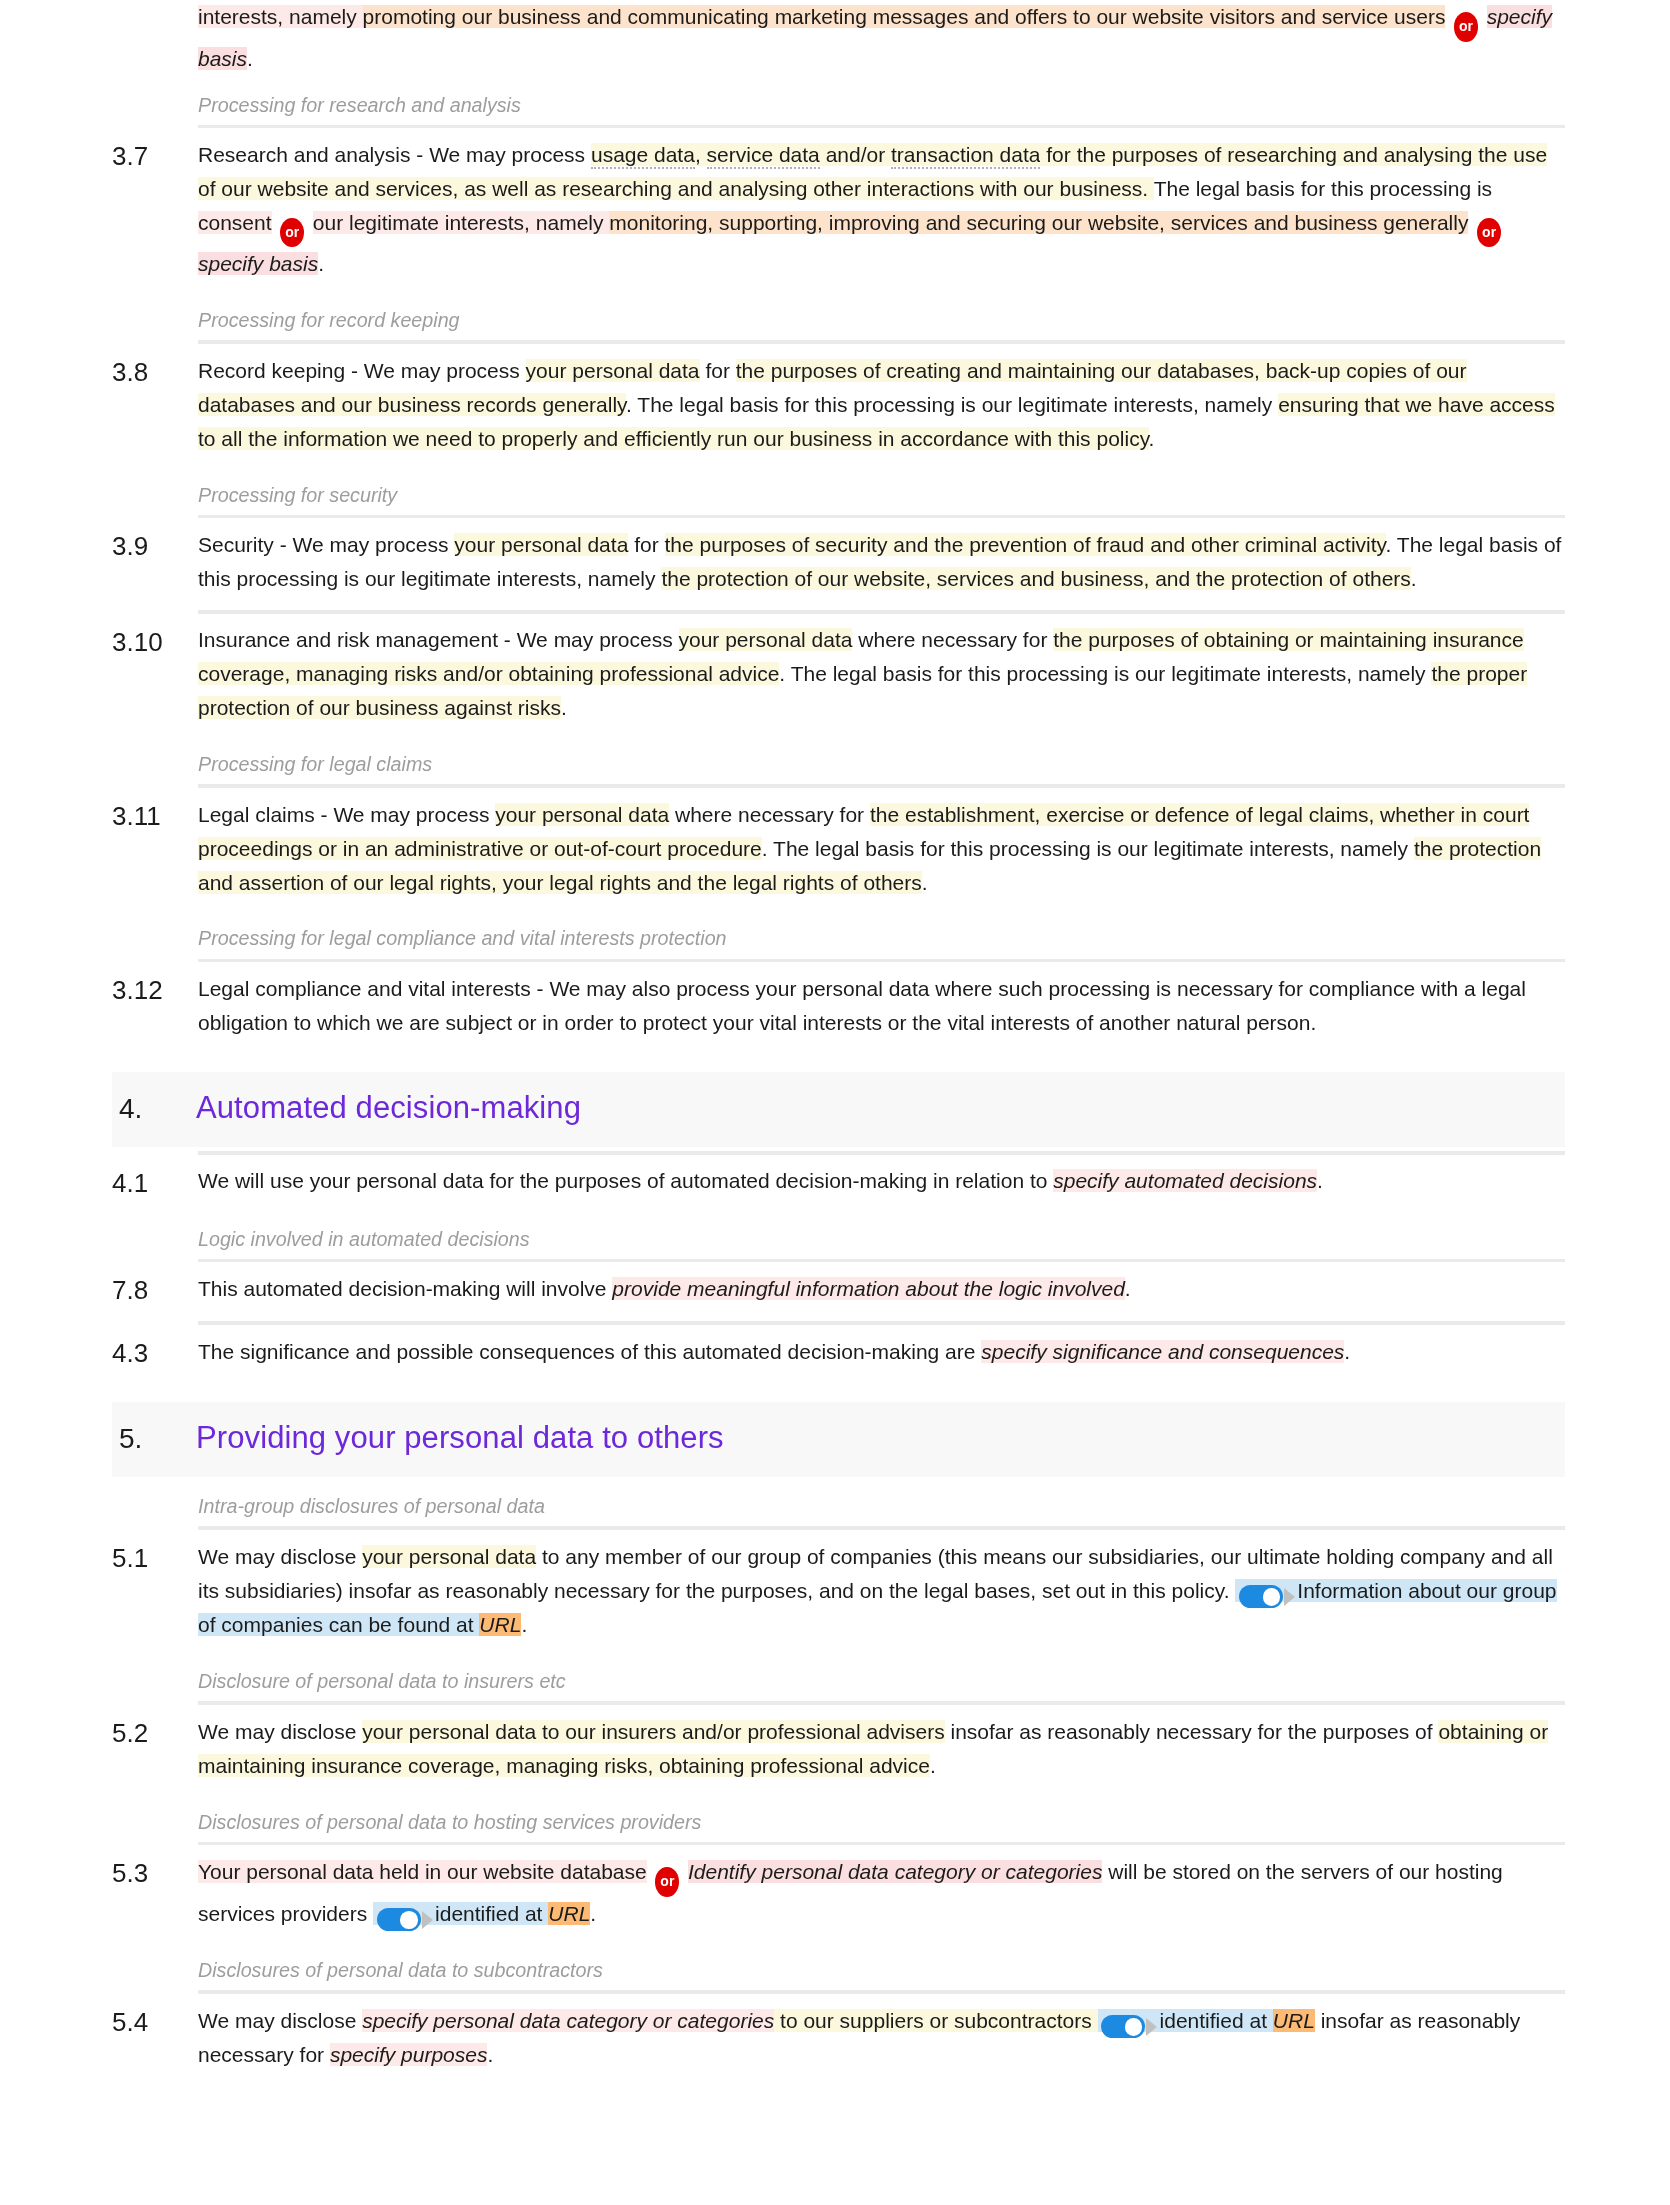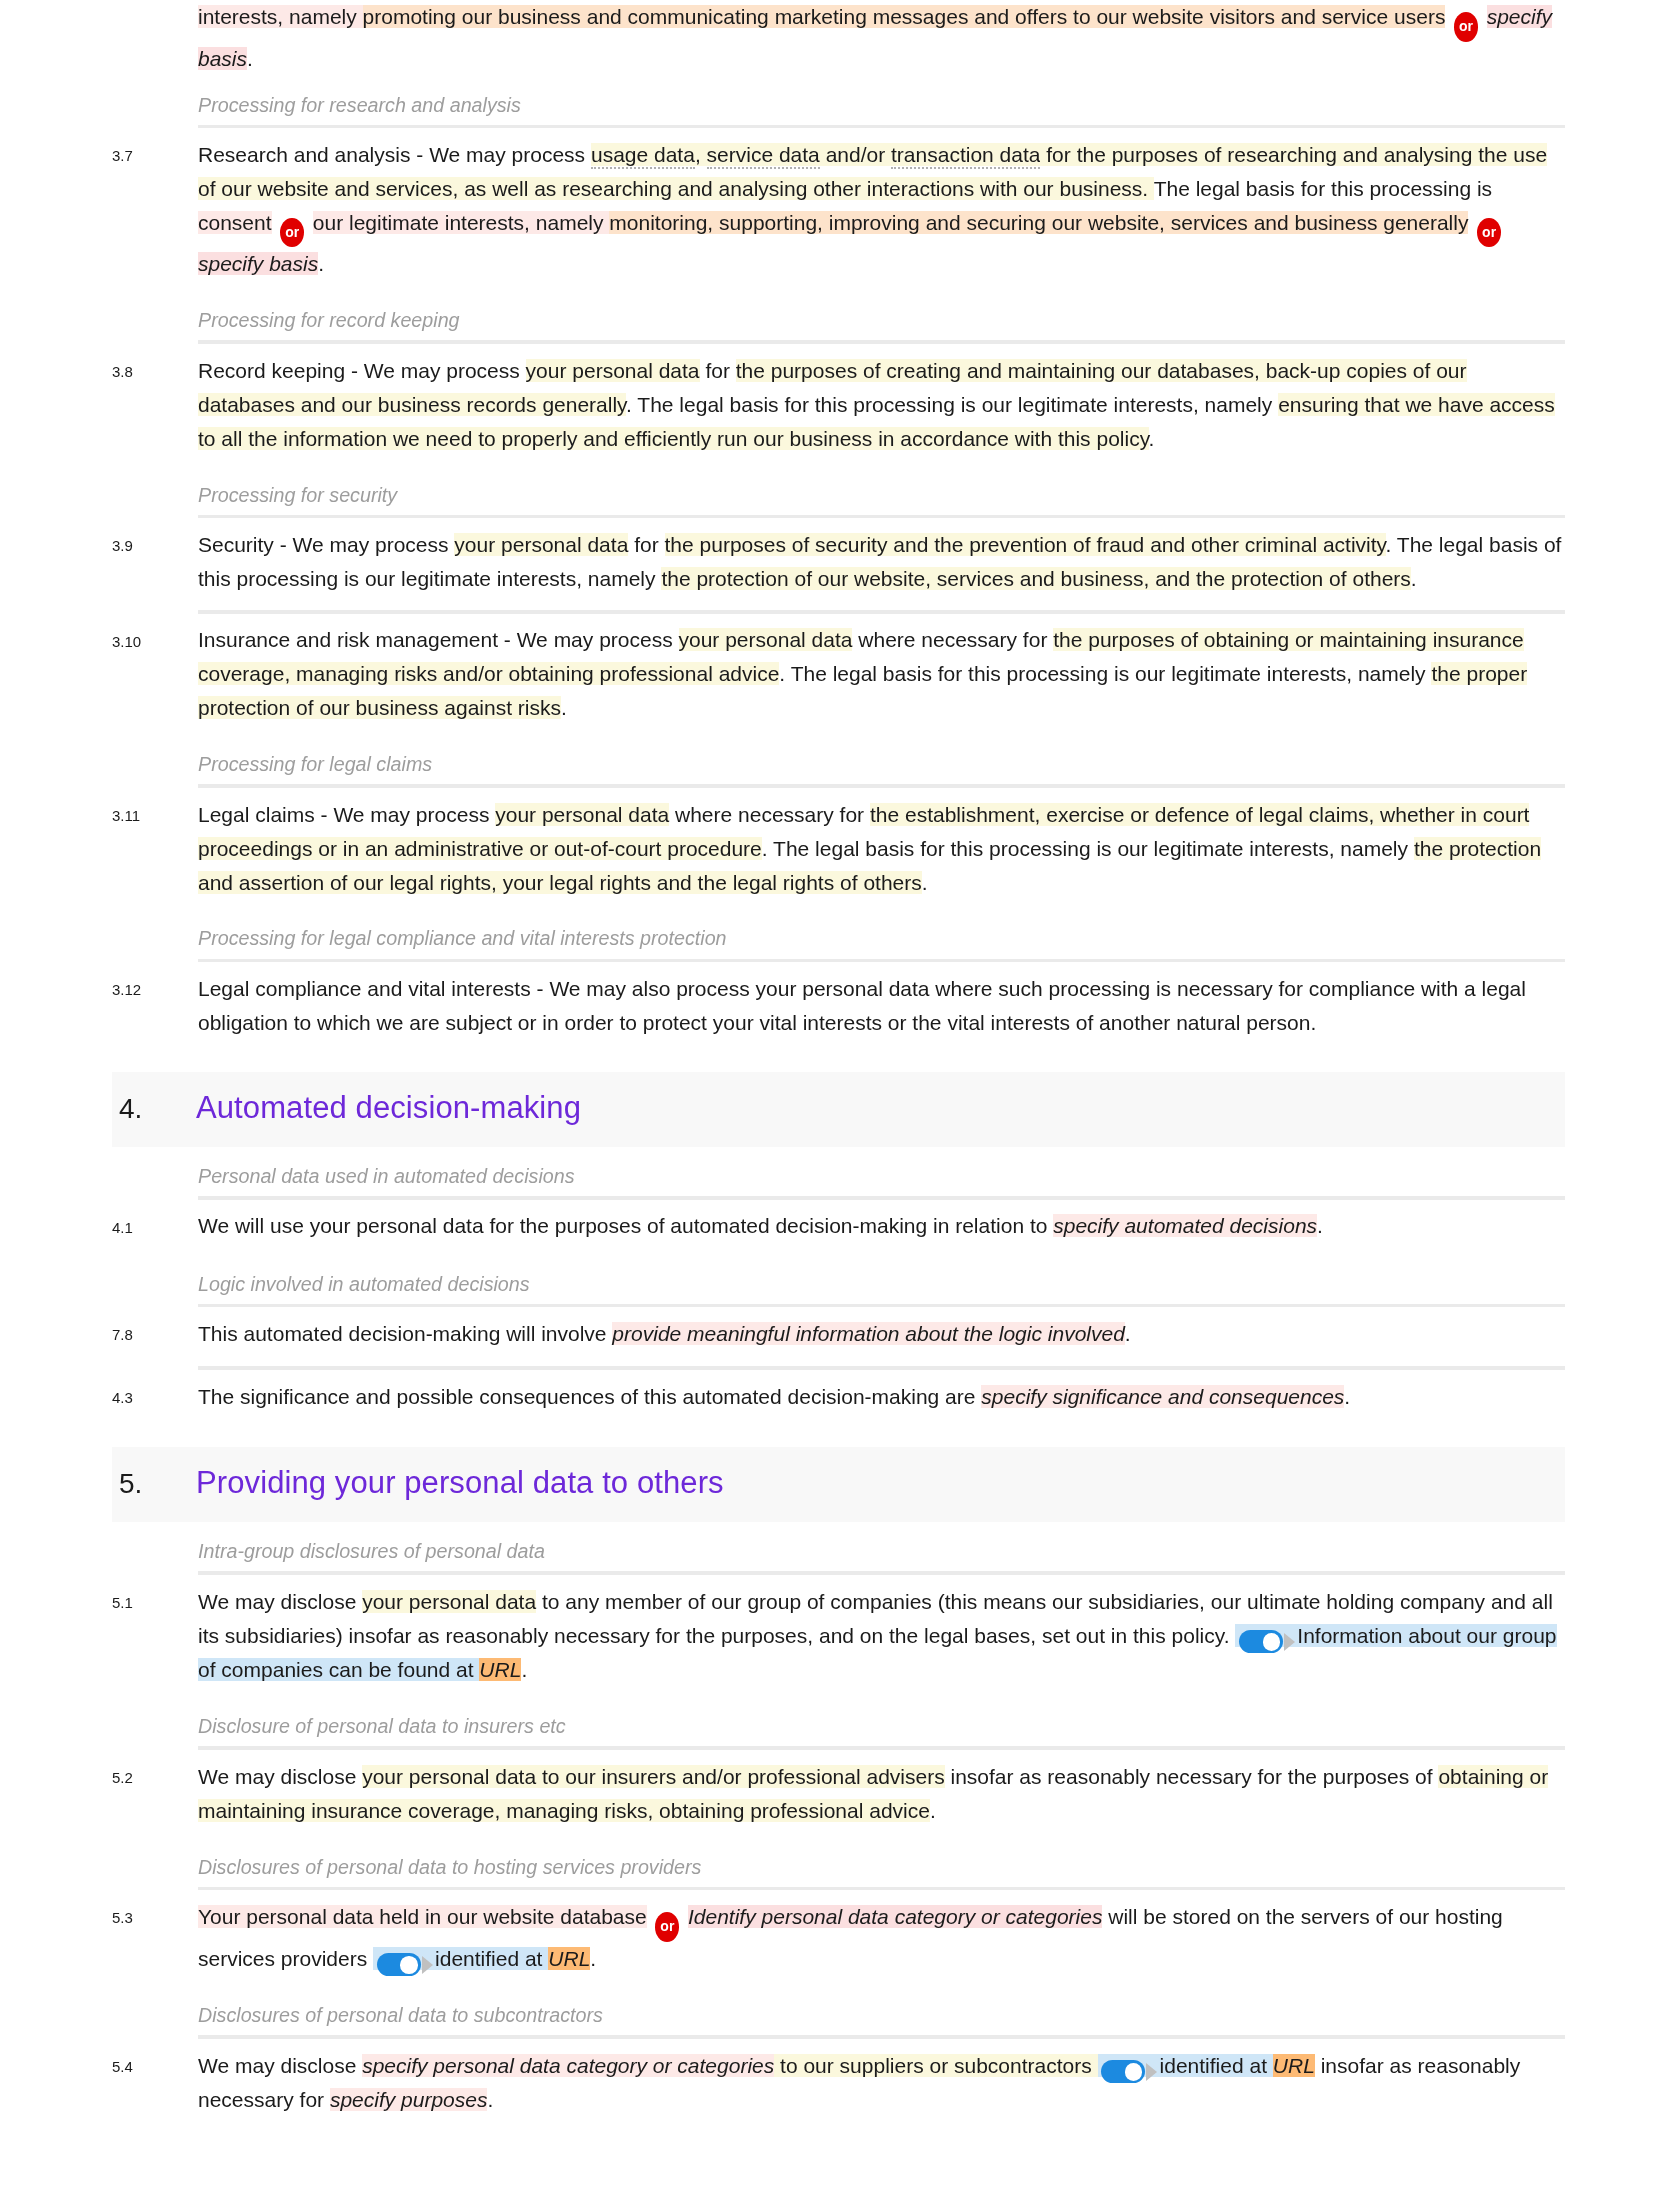--- a/index.html
+++ b/index.html
@@ -8,21 +8,21 @@
     font-family:"Liberation Sans","DejaVu Sans",sans-serif;
     color:#1b1b1b;
     -webkit-font-smoothing:antialiased;
   }
   .page{position:relative;width:1670px;height:2205px;box-sizing:border-box;padding:0;border-radius:19px;}
 
   
   .clause{display:flex;align-items:flex-start;margin:0;padding:0 105px 0 112px;}
   .clause .num{
     width:86px;flex:0 0 86px;
-    font-size:15px;line-height:34px;color:#1b1b1b;
+    font-size:26px;line-height:34px;color:#1b1b1b;
     padding-top:1.4px;
   }
   .clause .body{
     flex:1 1 auto;
     font-size:21px;line-height:34px;
     text-align:left;
   }
   .clause.pad-b{padding-bottom:9.8px;}
 
   
@@ -158,21 +158,20 @@
   <div class="clause">
     <div class="num">3.12</div>
     <div class="body"><span class="bold">Legal compliance and vital interests</span><span> - </span><span>We may also process your personal data where such processing is necessary for compliance with a legal obligation to which we are subject or in order to protect your vital interests or the vital interests of another natural person.</span></div>
   </div>
 
   <div class="section">
     <div class="snum">4.</div>
     <div class="stitle">Automated decision-making</div>
   </div>
 
-  <div class="subhead">Personal data used in automated decisions</div>
   <div class="subrule"></div>
   <div class="clause pad-b">
     <div class="num">4.1</div>
     <div class="body"><span>We will use your personal data for the purposes of automated decision-making in relation to </span><span class="hl-pl ital">specify automated decisions</span><span>.</span></div>
   </div>
 
   <div class="subhead">Logic involved in automated decisions</div>
   <div class="subrule"></div>
   <div class="clause pad-b">
     <div class="num">7.8</div>

